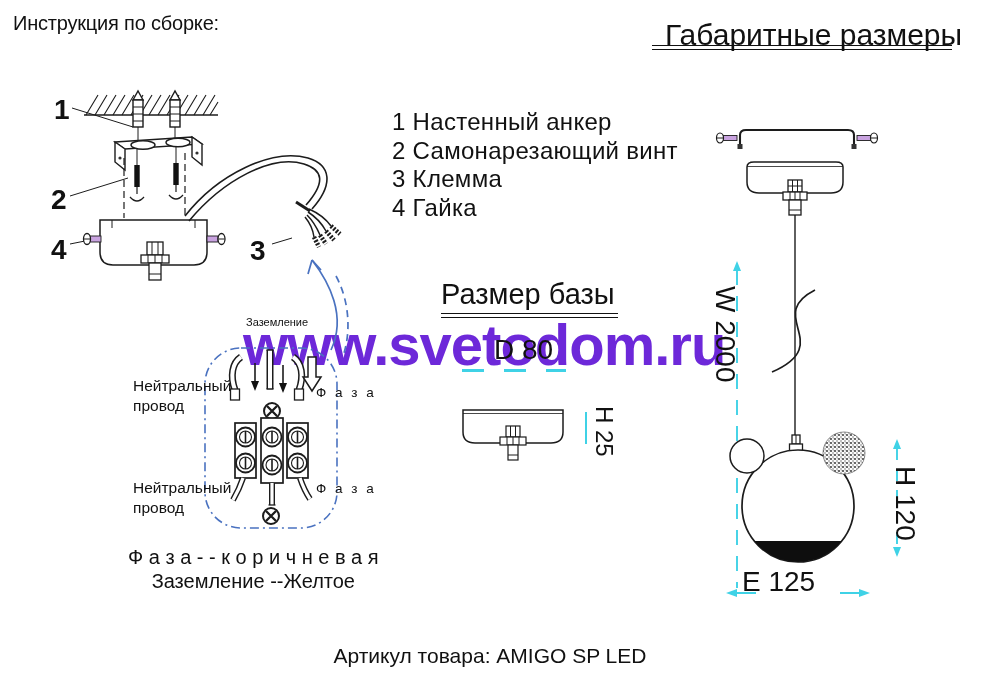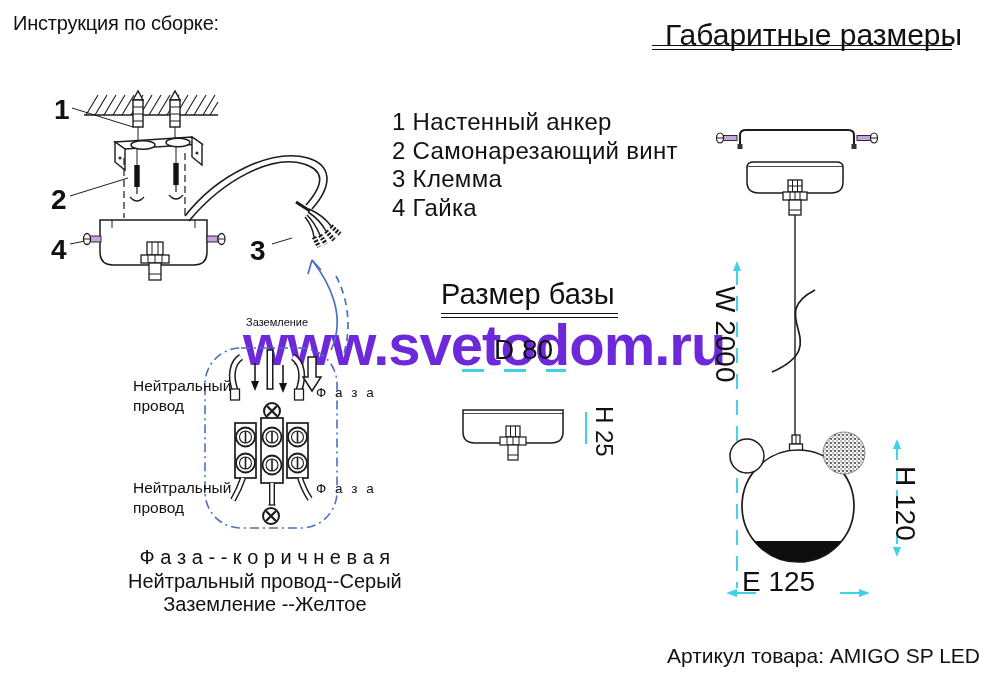--- a/index.html
+++ b/index.html
@@ -13,21 +13,21 @@
   .dline{position:absolute;height:3px;border-top:1.6px solid #111;border-bottom:1.6px solid #111;}
   .legend{font-size:24px;line-height:28.5px;letter-spacing:0.3px;}
   .pnum{font-size:28px;font-weight:bold;}
   .sec{font-size:29px;}
   .dim{font-size:28px;}
   .dimS{font-size:24px;}
   .wlabel{font-size:15.5px;line-height:20px;}
   .phase{font-size:13.5px;letter-spacing:2.5px;}
   .ground{font-size:11px;}
   .notes{font-size:20px;line-height:23.5px;text-align:center;}
-  .footer{font-size:21px;width:980px;text-align:right;}
+  .footer{font-size:21px;width:980px;text-align:center;}
   .cyandash{position:absolute;height:2.5px;
      background:repeating-linear-gradient(90deg,#3fd2e6 0 22px,transparent 22px 42px);}
   svg{position:absolute;overflow:visible;}
 </style>
 </head>
 <body>
 
 <div class="canvas">
 
   <div class="t wm" style="left:243px;top:312px;">www.svetodom.ru</div>
@@ -218,21 +218,20 @@
   </div>
   <div class="t phase" style="left:316px;top:385px;">Ф а з а</div>
   <div class="t wlabel" style="left:133px;top:478px;">
     <div>Нейтральный</div>
     <div>провод</div>
   </div>
   <div class="t phase" style="left:316px;top:481px;">Ф а з а</div>
 
   <div class="t notes" style="left:128px;top:546px;">
     <div>Ф а з а - - к о р и ч н е в а я</div>
-    <div>Нейтральный провод--Серый</div>
     <div>Заземление --Желтое</div>
   </div>
 
   <svg style="left:698px;top:118px;" width="302" height="500" viewBox="0 0 302 500">
     <defs>
       <pattern id="spk" width="4" height="4" patternUnits="userSpaceOnUse">
         <rect width="4" height="4" fill="#fff"></rect>
         <circle cx="1" cy="1" r="0.9" fill="#222"></circle>
         <circle cx="3" cy="3" r="0.7" fill="#555"></circle>
         <circle cx="3.2" cy="0.8" r="0.5" fill="#888"></circle>

